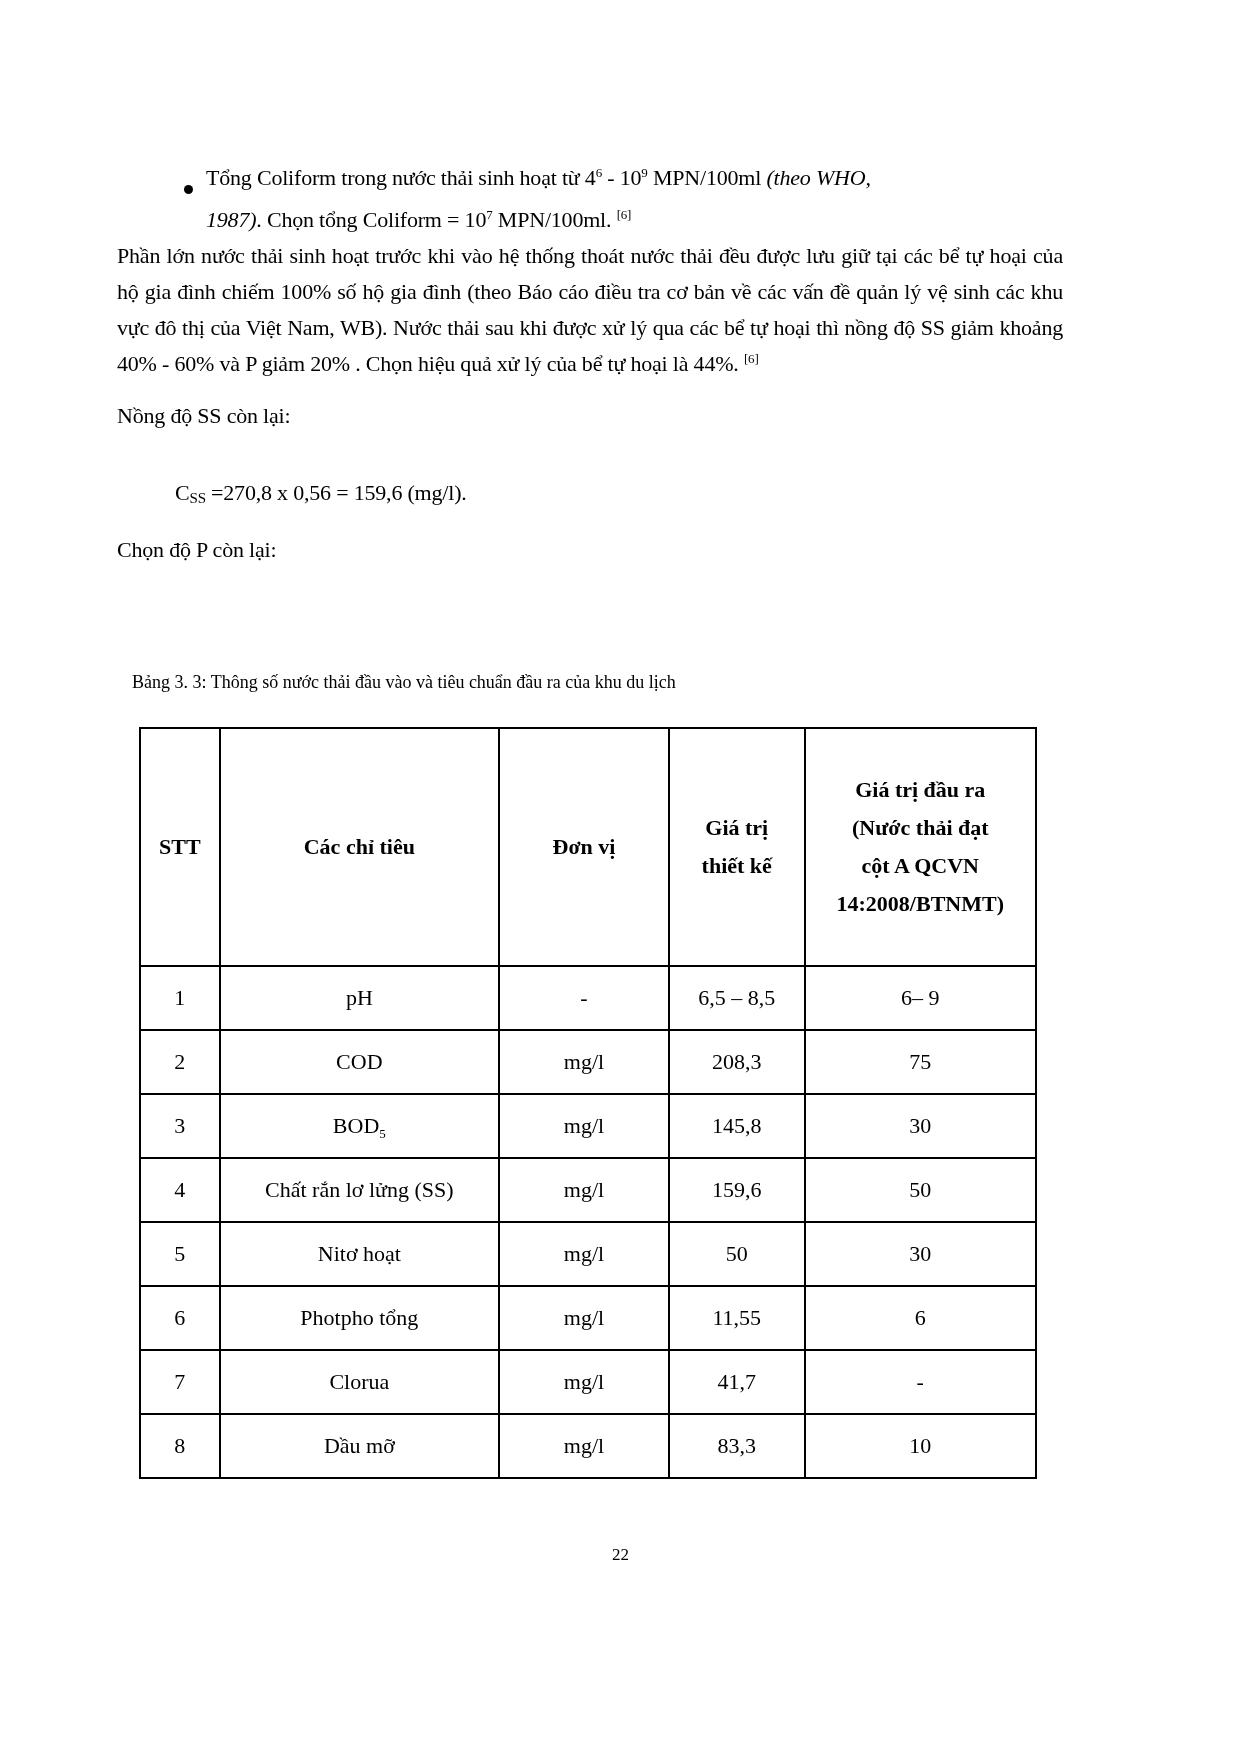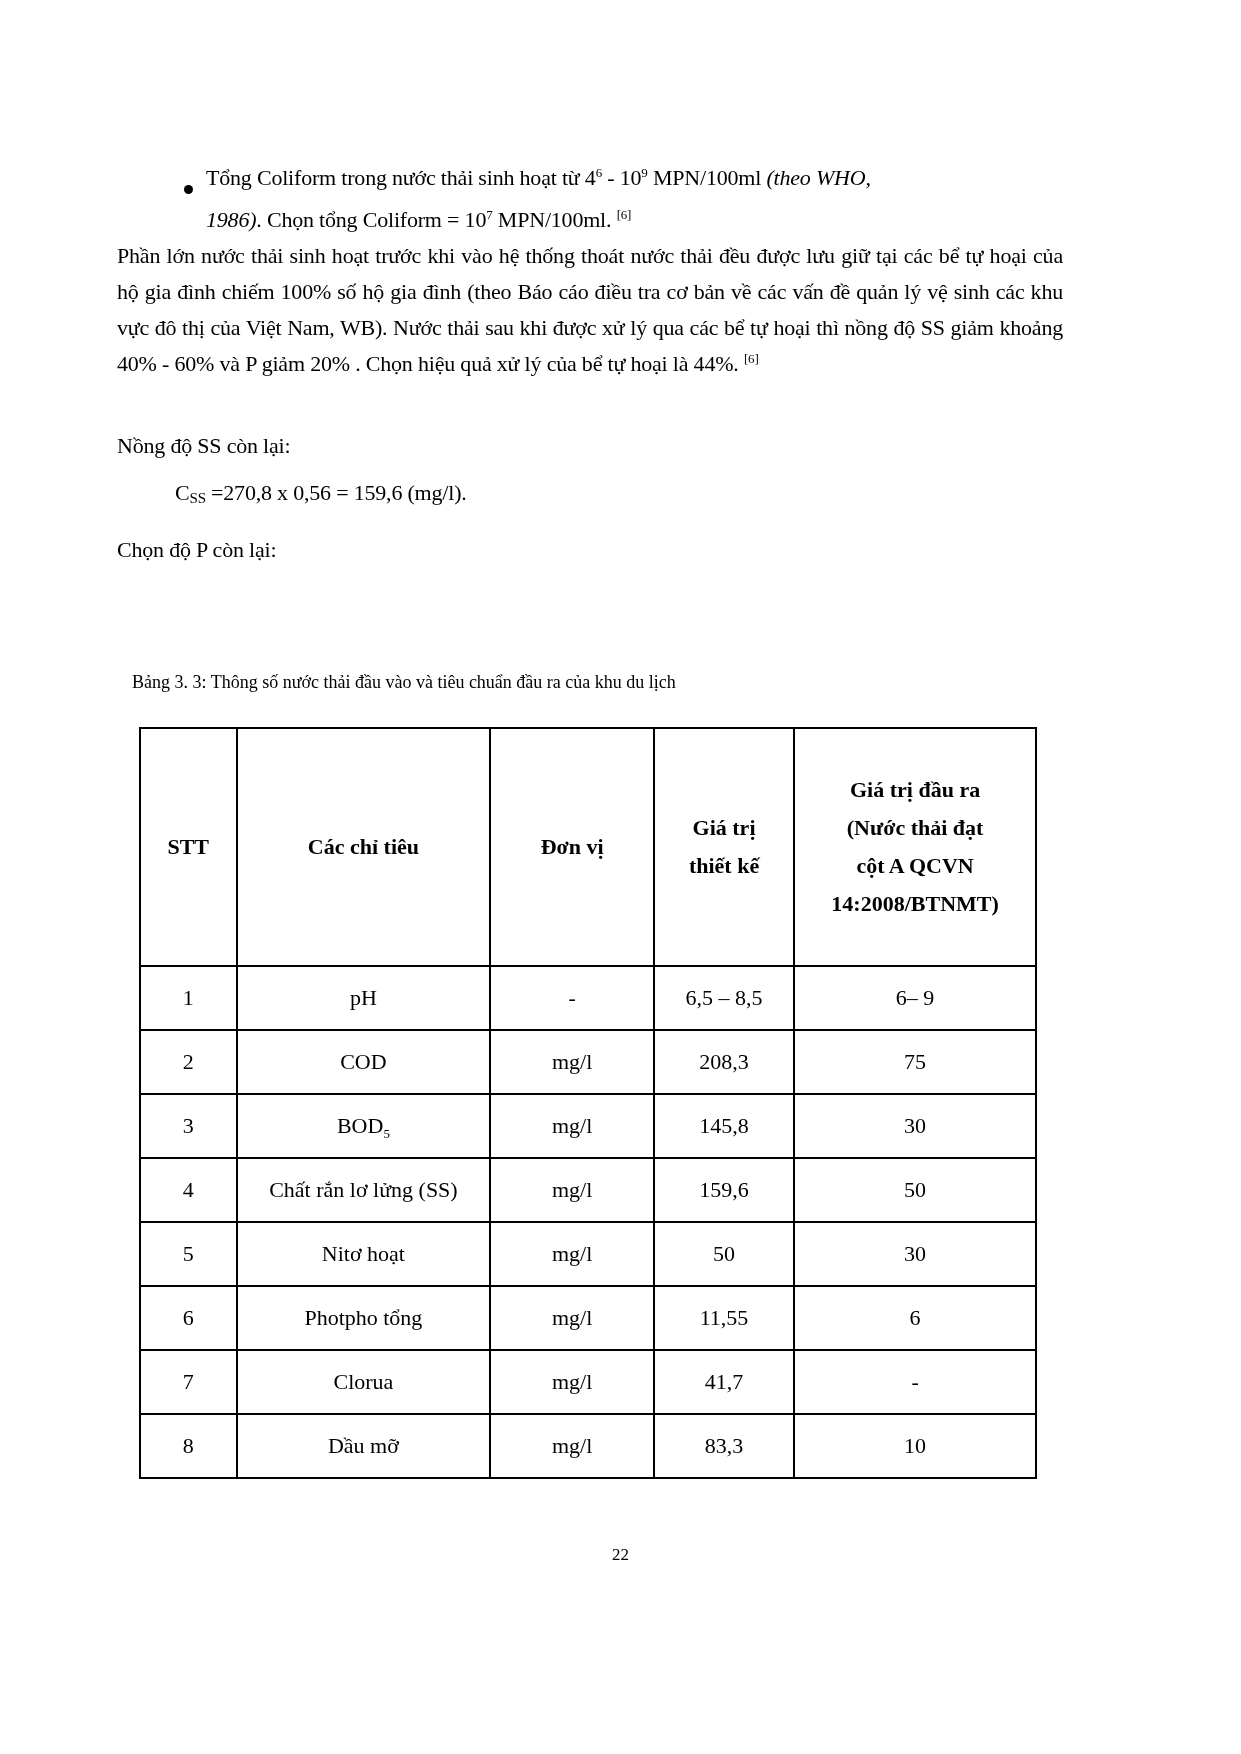--- a/index.html
+++ b/index.html
@@ -83,21 +83,21 @@
       left: 139px;
       top: 727px;
       width: 898px;
       border-collapse: collapse;
       font-size: 22px;
     }
     table.data th, table.data td {
       border: 2px solid #000;
       text-align: center;
       vertical-align: middle;
-      padding: 0 16px;
+      padding: 0 4px;
     }
     table.data th {
       font-weight: bold;
       height: 236px;
       line-height: 38px;
     }
     table.data td {
       height: 62px;
     }
     .col-stt { width: 72px; }
@@ -114,25 +114,25 @@
       font-size: 17px;
     }
   </style>
 </head>
 <body>
 
 <div class="page">
 
   <span class="bullet-dot"></span>
   <div class="text bullet"><span>Tổng Coliform trong nước thải sinh hoạt từ 4</span><sup>6</sup><span> - 10</span><sup>9</sup><span> MPN/100ml </span><i>(theo WHO,</i></div>
-  <div class="text bullet-line2"><i>1986)</i><span>. Chọn tổng Coliform = 10</span><sup>7</sup><span> MPN/100ml. </span><sup>[6]</sup></div>
+  <div class="text bullet-line2"><i>1987)</i><span>. Chọn tổng Coliform = 10</span><sup>7</sup><span> MPN/100ml. </span><sup>[6]</sup></div>
 
   <div class="text para" style="top:238px;"><span>Phần lớn nước thải sinh hoạt trước khi vào hệ thống thoát nước thải đều được lưu giữ tại các bể tự hoại của hộ gia đình chiếm 100% số hộ gia đình (theo Báo cáo điều tra cơ bản về các vấn đề quản lý vệ sinh các khu vực đô thị của Việt Nam, WB). Nước thải sau khi được xử lý qua các bể tự hoại thì nồng độ SS giảm khoảng 40% - 60%  và P giảm 20% . Chọn hiệu quả xử lý của bể tự hoại là 44%. </span><sup>[6]</sup></div>
 
-  <div class="text" style="left:117px; top:428px;">Nồng độ SS còn lại:</div>
+  <div class="text" style="left:117px; top:398px;">Nồng độ SS còn lại:</div>
 
   <div class="text" style="left:175px; top:475px;font-family:Liberation Serif, serif;"><span>C</span><span class="small-caps-sub">SS</span><span> =270,8 x 0,56 = 159,6 (mg/l).</span></div>
 
   <div class="text" style="left:117px; top:532px;">Chọn độ P còn lại:</div>
 
 
   <div class="caption">Bảng 3. 3: Thông số nước thải đầu vào và tiêu chuẩn đầu ra của khu du lịch</div>
 
   <table class="data">
     <thead>

